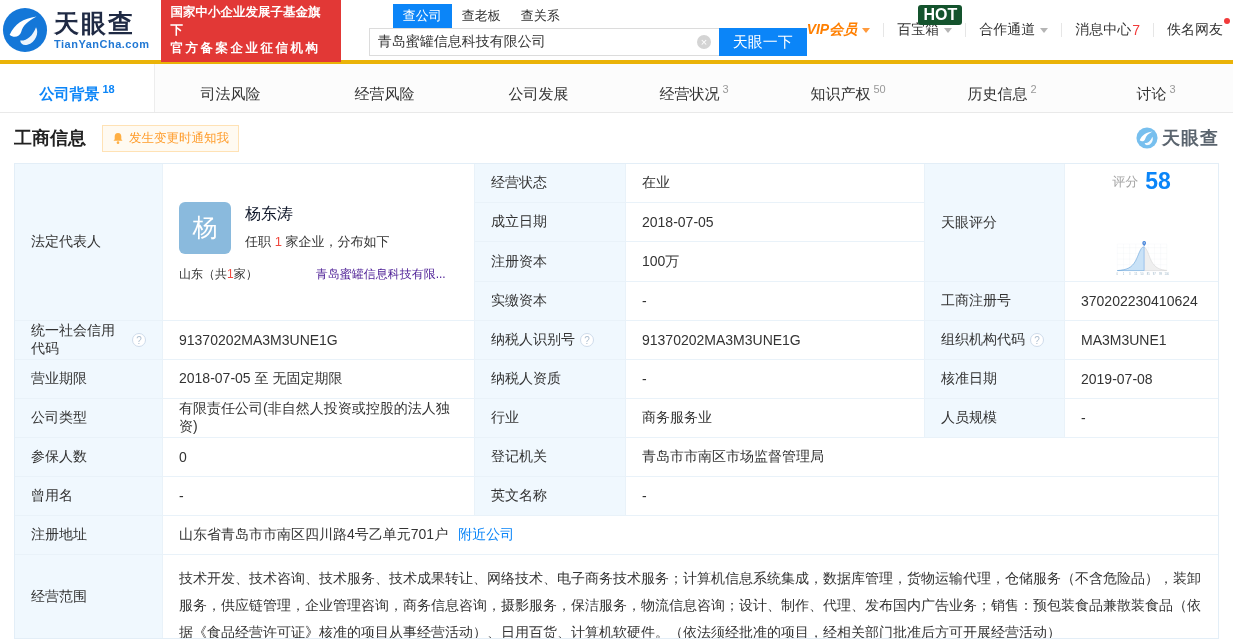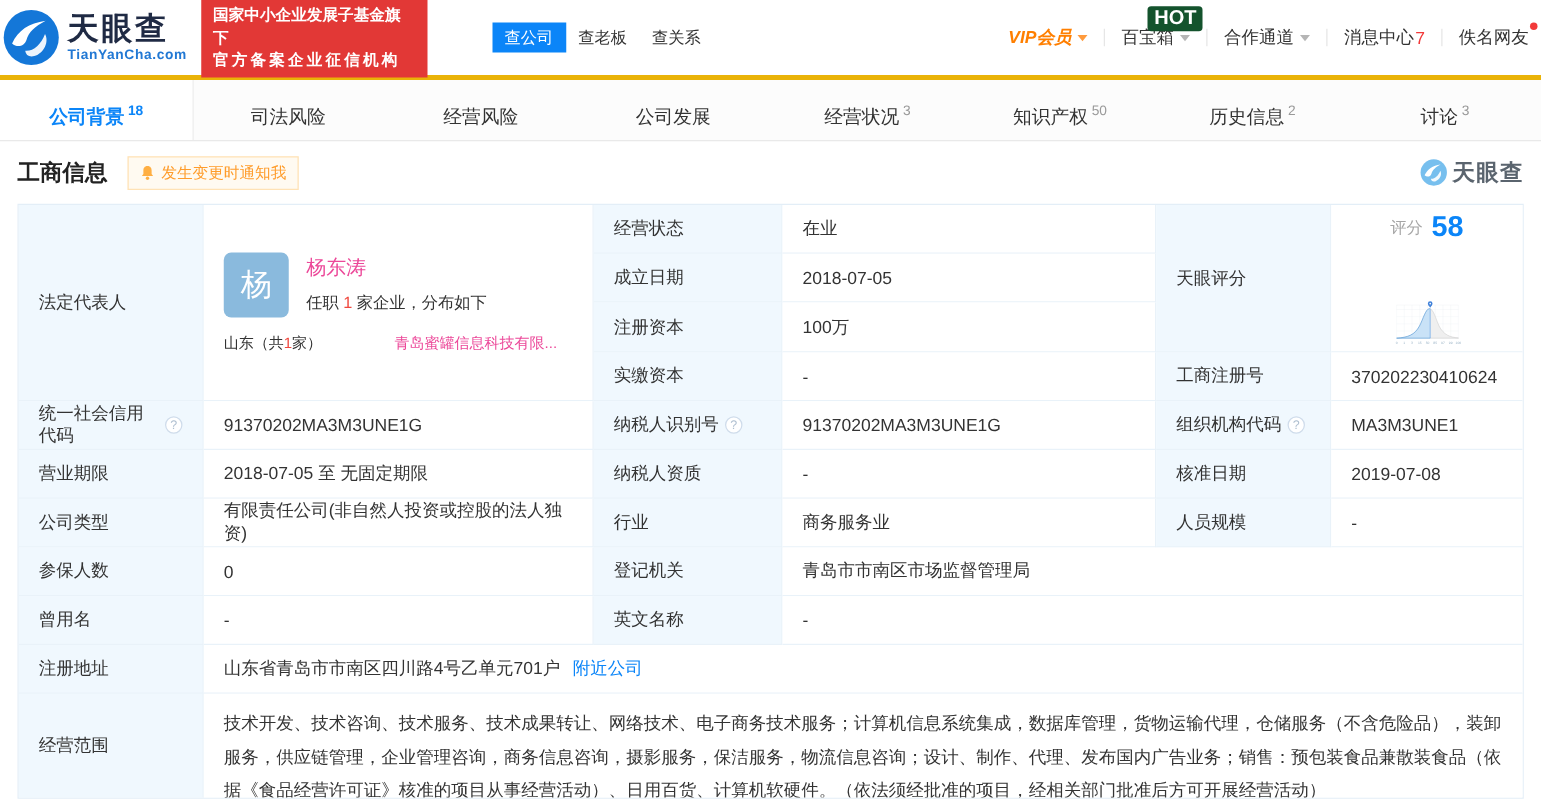--- a/index.html
+++ b/index.html
@@ -76,24 +76,24 @@
   .help::after { content:"?"; }
   .link { color:#0b85f8; cursor:pointer; }
   .red { color:#f0483e; }
 
   
   .person-cell { flex-direction:column; align-items:flex-start; justify-content:center; padding:10px 16px; }
   .person-top { display:flex; align-items:flex-start; }
   .avatar { width:52px; height:52px; border-radius:6px; background:#8abadd; color:#fff;
       font-size:25px; display:flex; align-items:center; justify-content:center; flex:0 0 auto; }
   .person-meta { margin-left:14px; padding-top:2px; }
-  .person-name { color:#ec4899; font-size:16px; cursor:pointer; }
+  .person-name { color:#0f172a; font-size:16px; cursor:pointer; }
   .person-tenure { font-size:13px; color:#333; margin-top:8px; }
   .person-dist { display:flex; margin-top:12px; font-size:12px; }
-  .dist-company { margin-left:58px; color:#ec4899; cursor:pointer; }
+  .dist-company { margin-left:58px; color:#4c1d95; cursor:pointer; }
 
   
   .score-cell { flex-direction:column; justify-content:center; padding:4px 2px;gap:44px; }
   .score-caption { font-size:13px; color:#a5a5a5; }
   .score-caption b { font-size:23px; color:#0b85f8; margin-left:7px; font-style:normal; }
   .score-head { display:flex; align-items:center; }
 
   
   .scope-val { align-items:flex-start; padding:10px 16px; line-height:27px; display:block; }
 </style>
@@ -115,20 +115,27 @@
   <div class="cert-badge">
     <div class="l1">国家中小企业发展子基金旗下</div>
     <div class="l2">官方备案企业征信机构</div>
   </div>
 
   <div class="search">
     <div class="search-tabs">
       <span class="search-tab active">查公司</span>
       <span class="search-tab">查老板</span>
       <span class="search-tab">查关系</span>
+    </div>
+    <div class="search-row">
+      <div class="input-wrap">
+        <input type="text" value="青岛蜜罐信息科技有限公司" style="">
+        <span class="clear-x"></span>
+      </div>
+      <button class="search-btn">天眼一下</button>
     </div>
   </div>
 
   <div class="topnav">
     <span class="nav-item">
       <span class="vip">VIP会员</span>
       <span class="caret orange"></span>
     </span>
     <span class="sep"></span>
     <span class="nav-item">

